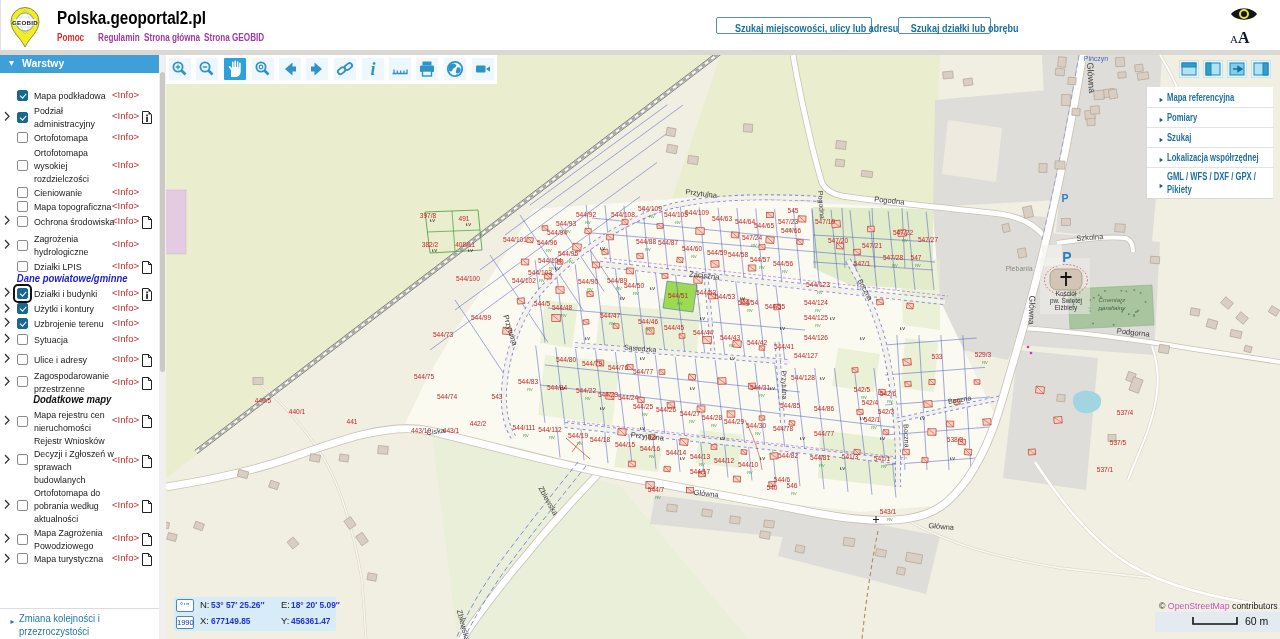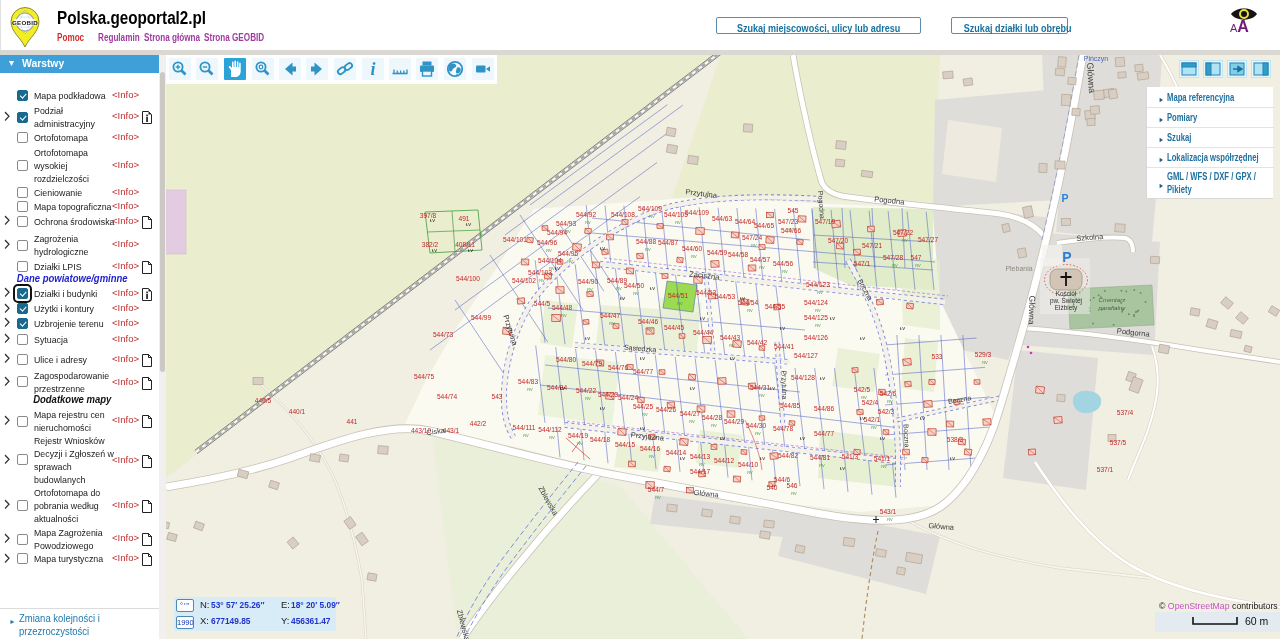--- a/index.html
+++ b/index.html
@@ -1244,22 +1244,22 @@
         </g>
         <path d="M17,5 L29,17 L17,29 L5,17 Z" fill="none" stroke="#aaa" stroke-width="0.5"></path>
         <rect x="6" y="14" width="22" height="6.5" fill="#fff" opacity="0.85"></rect>
         <text x="17" y="19.7" font-family="Liberation Sans, sans-serif" font-size="6.2" font-weight="bold" fill="#222" text-anchor="middle" letter-spacing="0.3">GEOBID</text>
       </svg>
       <div id="title">Polska.geoportal2.pl</div>
       <span class="nav" style="left:56px;color:#d42f2f">Pomoc</span>
       <span class="nav" style="left:97px;color:#a03ca0">Regulamin</span>
       <span class="nav" style="left:143px;color:#a03ca0">Strona główna</span>
       <span class="nav" style="left:203px;color:#a03ca0">Strona GEOBID</span>
-      <div class="sbtn" style="left:715px;width:205px"><span>Szukaj miejscowości, ulicy lub adresu</span></div>
-      <div class="sbtn" style="left:950px;width:117px"><span>Szukaj działki lub obrębu</span></div>
+      <div class="sbtn" style="left:715px;width:156px"><span>Szukaj miejscowości, ulicy lub adresu</span></div>
+      <div class="sbtn" style="left:897px;width:93px"><span>Szukaj działki lub obrębu</span></div>
       <svg width="30" height="20" viewBox="0 0 30 20" style="position:absolute;left:1228px;top:4px">
         <path d="M2,10 C7,2.5 23,2.5 28,10 C23,17.5 7,17.5 2,10 Z" fill="#141414"></path>
         <circle cx="15" cy="10" r="5.2" fill="#141414"></circle>
         <circle cx="15" cy="10" r="4" fill="none" stroke="#e8e23a" stroke-width="2"></circle>
       </svg>
-      <div style="position:absolute;left:1229px;top:18px;font-family:Liberation Sans, sans-serif;color:#701a75"><span style="font-size:11px">A</span><span style="font-size:16px;font-weight:bold">A</span></div>
+      <div style="position:absolute;left:1229px;top:29px;font-family:Liberation Serif, serif;color:#0f172a"><span style="font-size:11px">A</span><span style="font-size:16px;font-weight:bold">A</span></div>
     </div>
     <div id="hdrband"></div>
   </div>
 </body></html>

